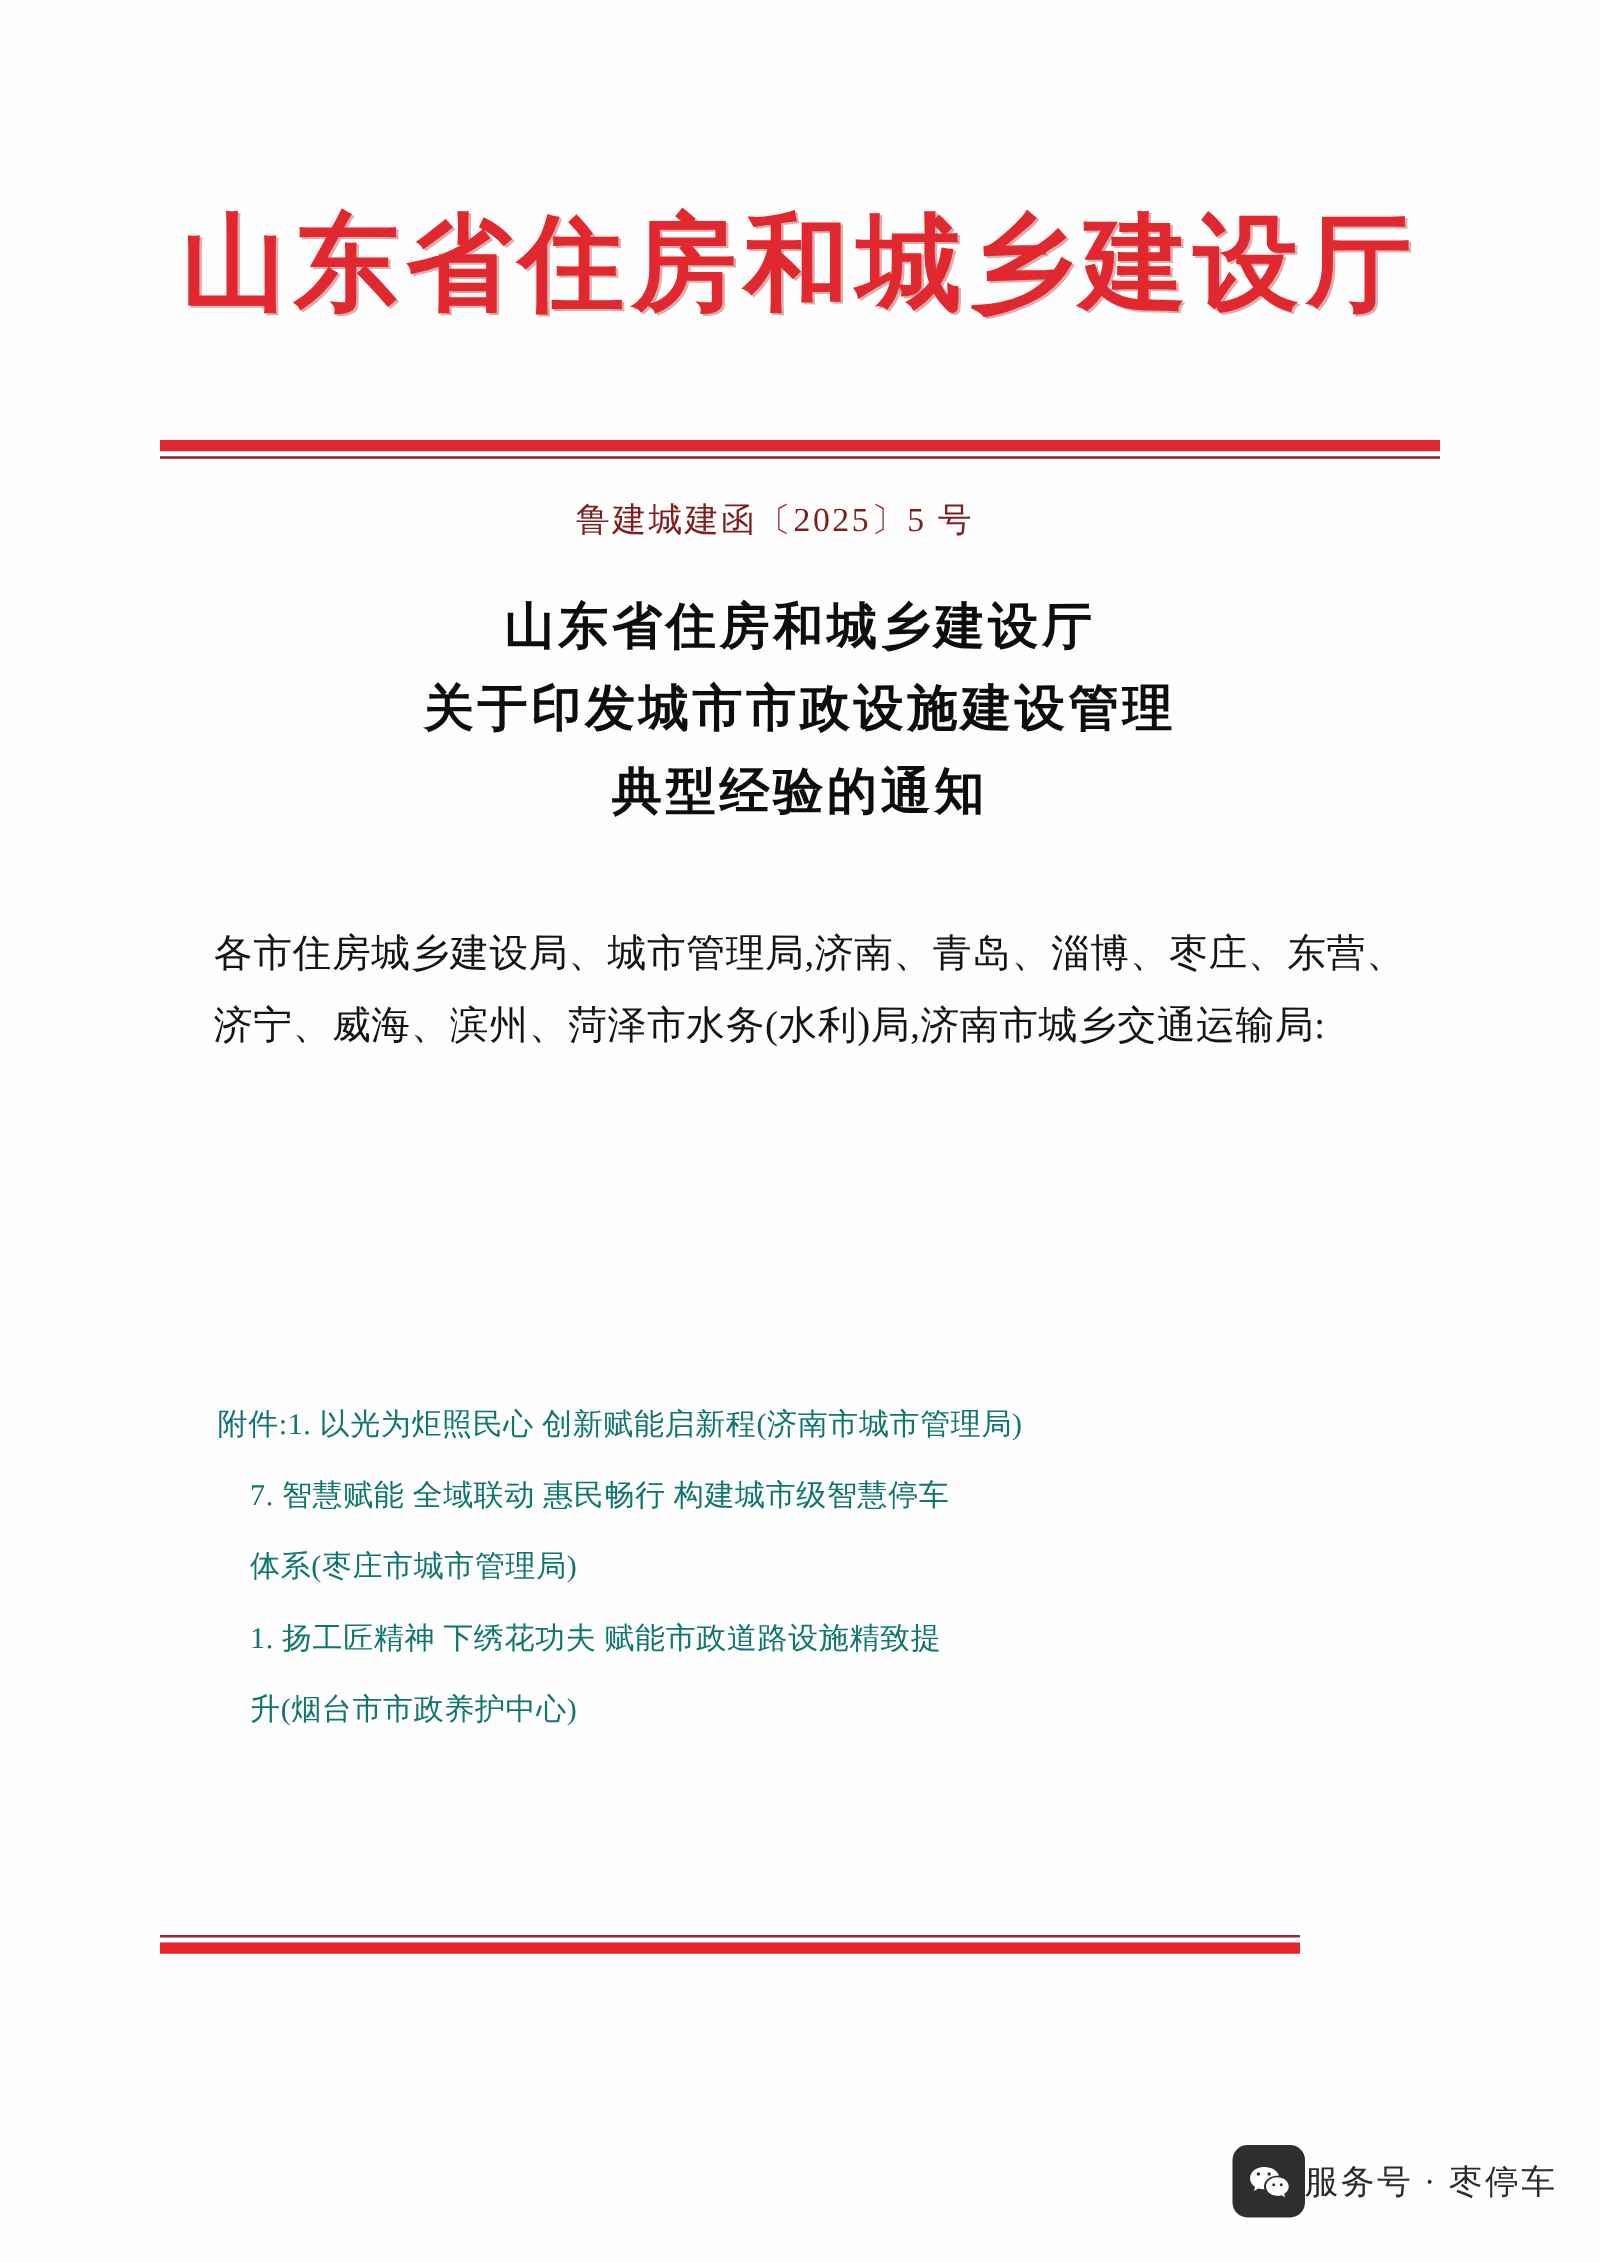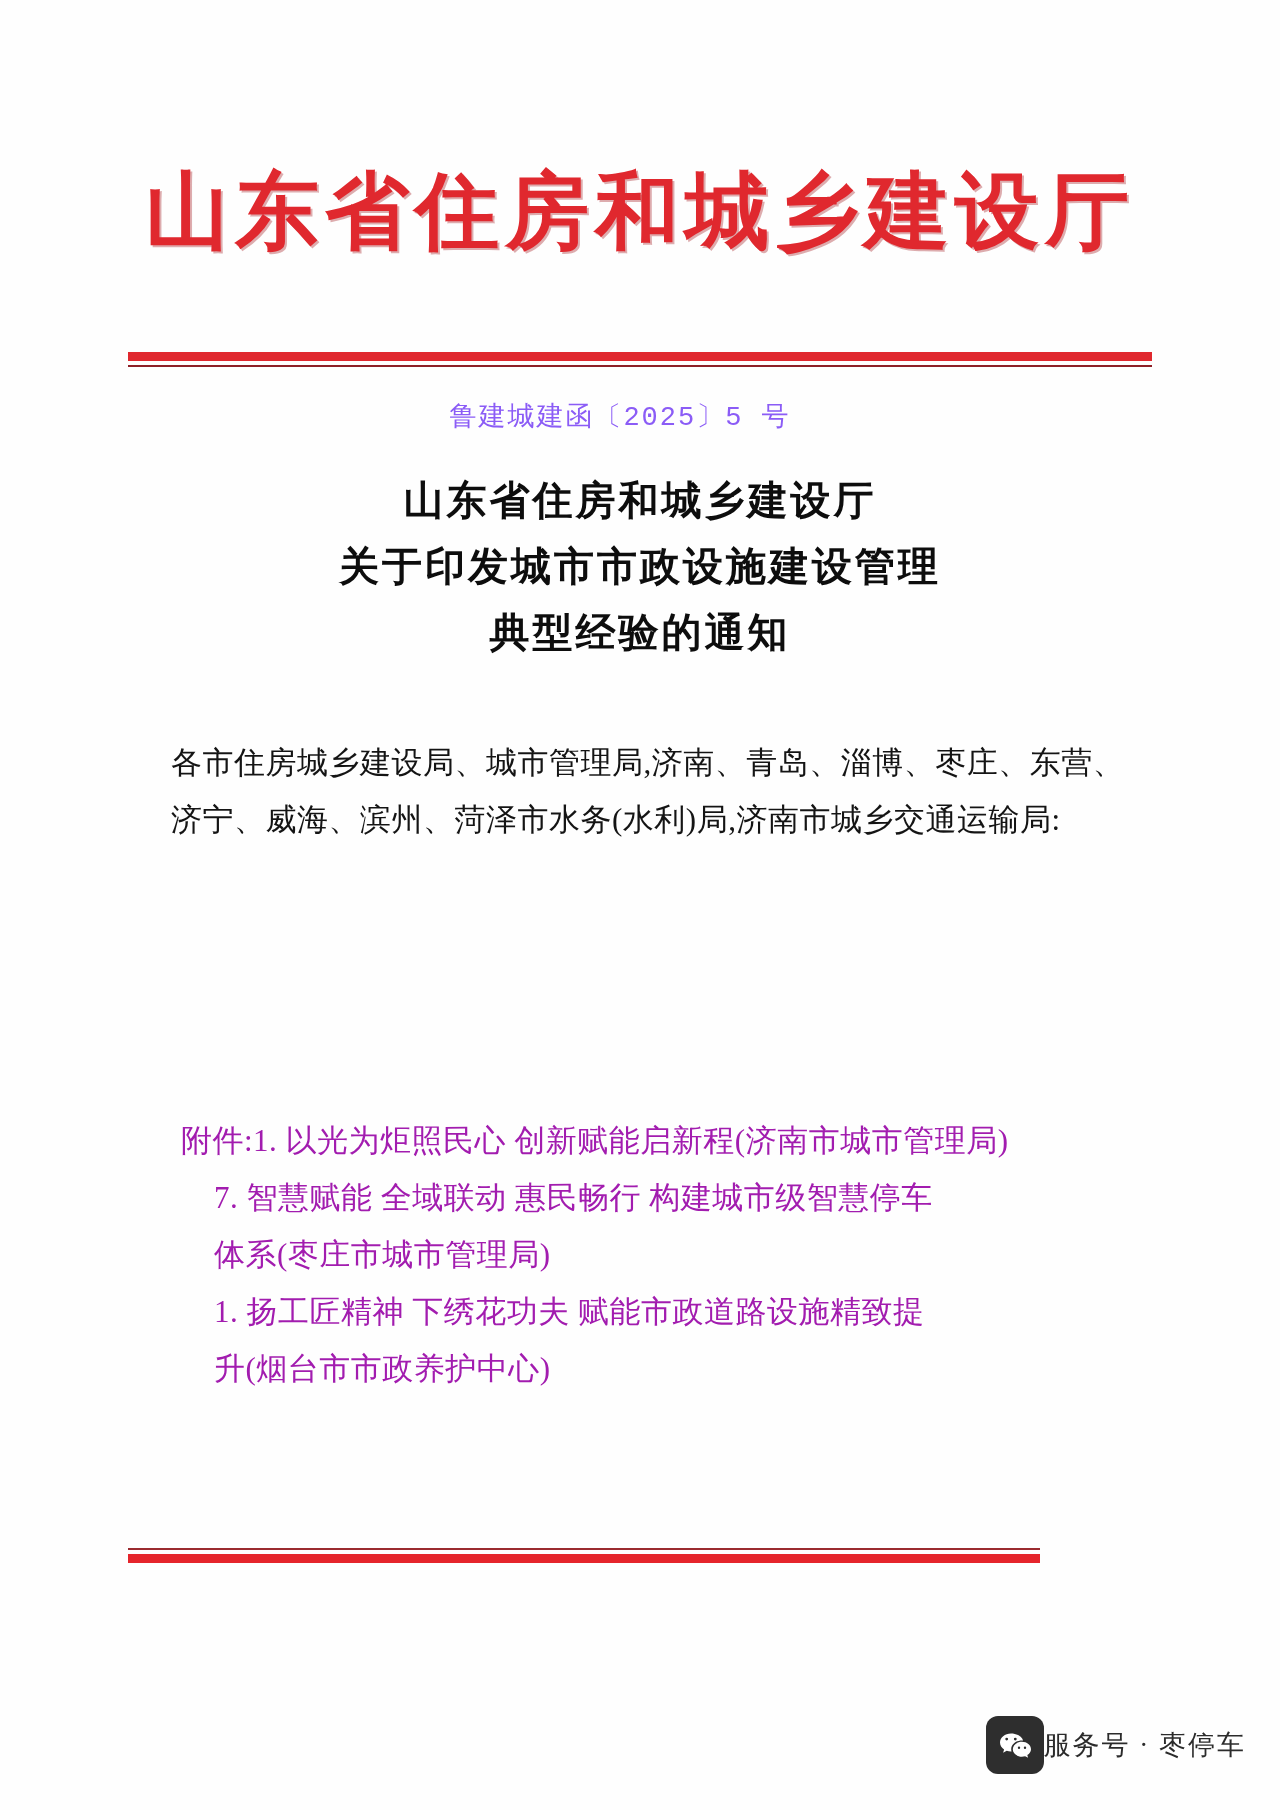--- a/index.html
+++ b/index.html
@@ -66,22 +66,22 @@
 
   
   .doc-number {
     position: absolute;
     left: 0;
     right: 0;
     top: 398px;
     text-align: center;
     font-size: 27px;
     letter-spacing: 2px;
-    font-family: Liberation Mono, monospace;
-    color: #8b5cf6;
+    font-family: Liberation Serif, serif;
+    color: #7f1d1d;
     padding-right: 40px;
   }
 
   
   .doc-title {
     position: absolute;
     left: 0;
     right: 0;
     top: 468px;
     text-align: center;
@@ -116,24 +116,24 @@
   }
 
   
   .attach-block {
     position: absolute;
     left: 148px;
     right: 140px;
     top: 1112px;
   }
   .attach-line {
-    font-size: 31px;
+    font-size: 24px;
     line-height: 57px;
     letter-spacing: 0.5px;
-    color: #a21caf;
+    color: #0f766e;
     font-family: "Liberation Serif", "DejaVu Serif", serif;
     white-space: pre;
   }
 
   
   .rule-group-bottom {
     position: absolute;
     left: 128px;
     top: 1548px;
     width: 912px;

